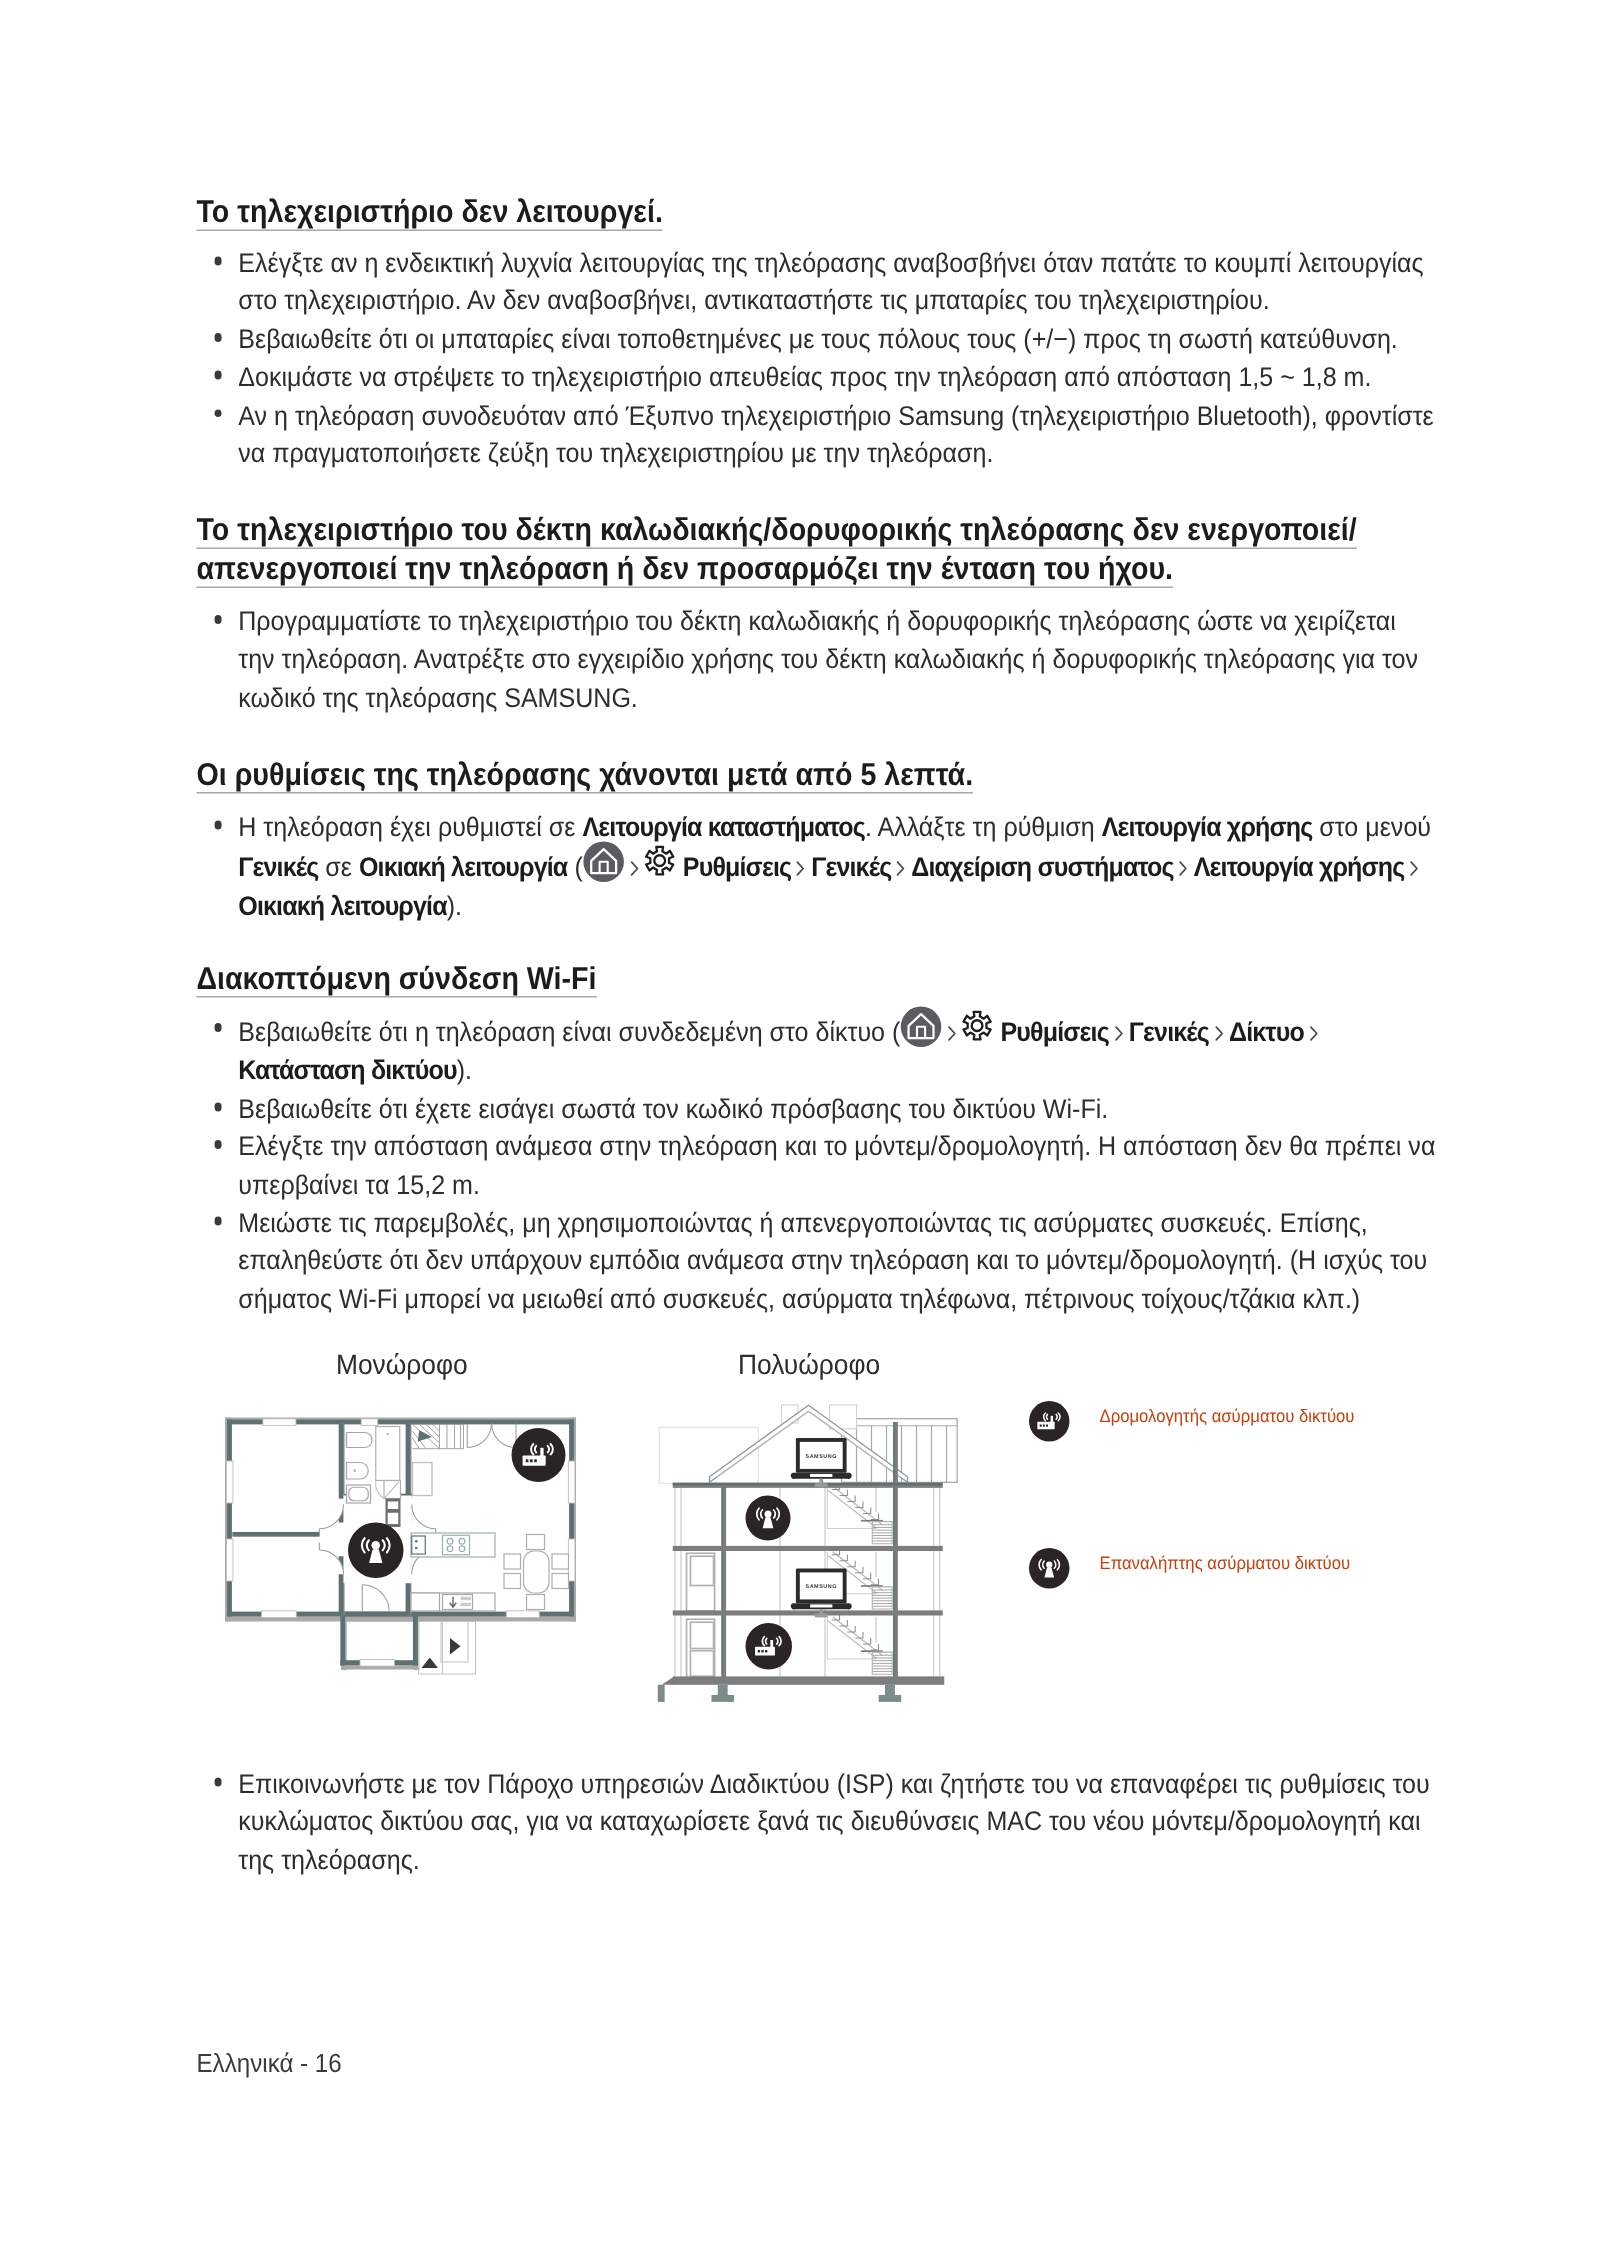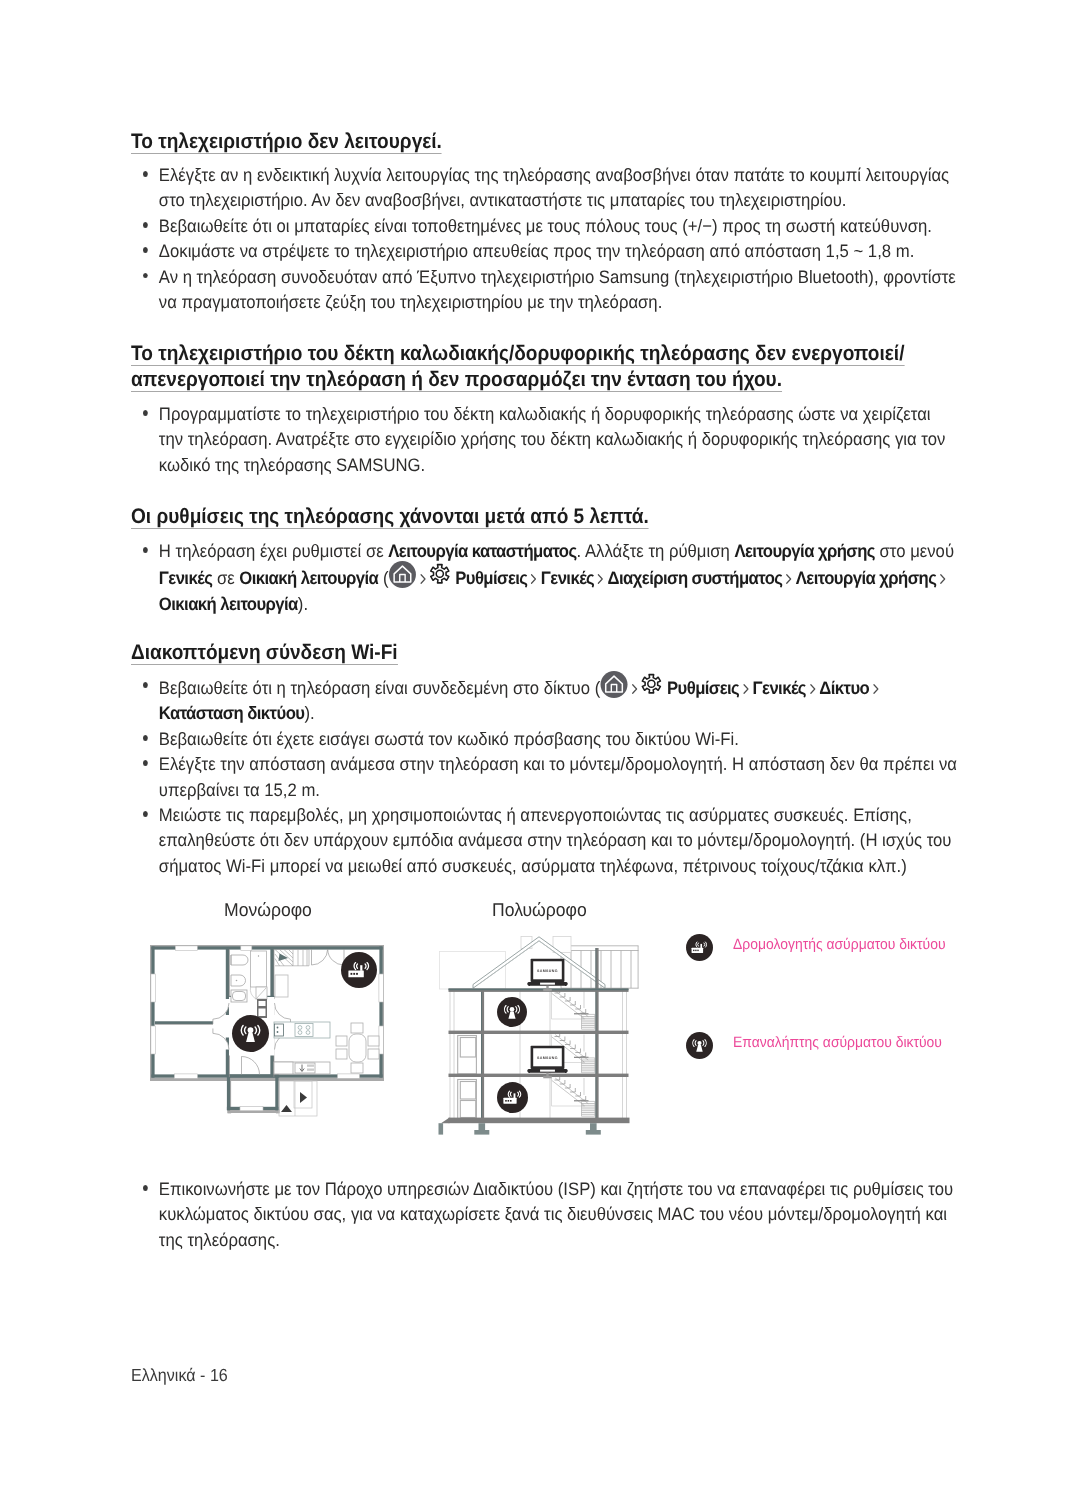--- a/index.html
+++ b/index.html
@@ -31,21 +31,21 @@
   .homeic{display:inline-block;width:27px;height:27px;vertical-align:-7px;margin:0 1.5px;
           position:relative;top:-3.5px;
           transform:scaleX(1.0776);transform-origin:center;}
   .gearic{display:inline-block;width:21.5px;height:21.5px;vertical-align:-5px;margin:0 1px 0 0px;
           position:relative;top:-4.5px;
           transform:scaleX(1.0776);transform-origin:center;}
 
   
   .figcap{position:absolute;font-size:18.6px;color:#2e2d2c;
           transform:scaleX(0.945);transform-origin:left top;white-space:nowrap;}
-  .legrow{position:absolute;font-size:15px;line-height:25.4px;color:#ec4899;}
+  .legrow{position:absolute;font-size:12px;line-height:25.4px;color:#c2410c;}
   .legrow .lbl{display:block;margin-left:47px;transform:scaleX(0.928);
                transform-origin:left top;width:235px;}
   .legic{position:absolute;left:0;top:2px;width:27px;height:27px;}
 
   .footer{position:absolute;left:131px;top:1365px;font-size:17.5px;color:#3a3a3a;
           transform:scaleX(0.92);transform-origin:left top;white-space:nowrap;}
 
   svg{display:block;overflow:visible;}
   .tvlogo{font-family:"Liberation Sans",sans-serif;font-size:3.9px;font-weight:bold;
           letter-spacing:0.38px;fill:#3a3636;

